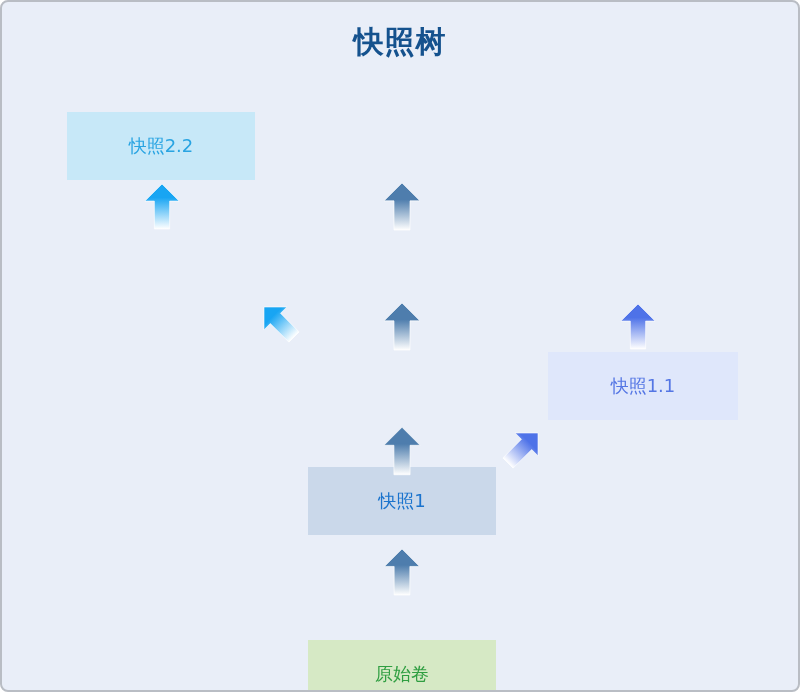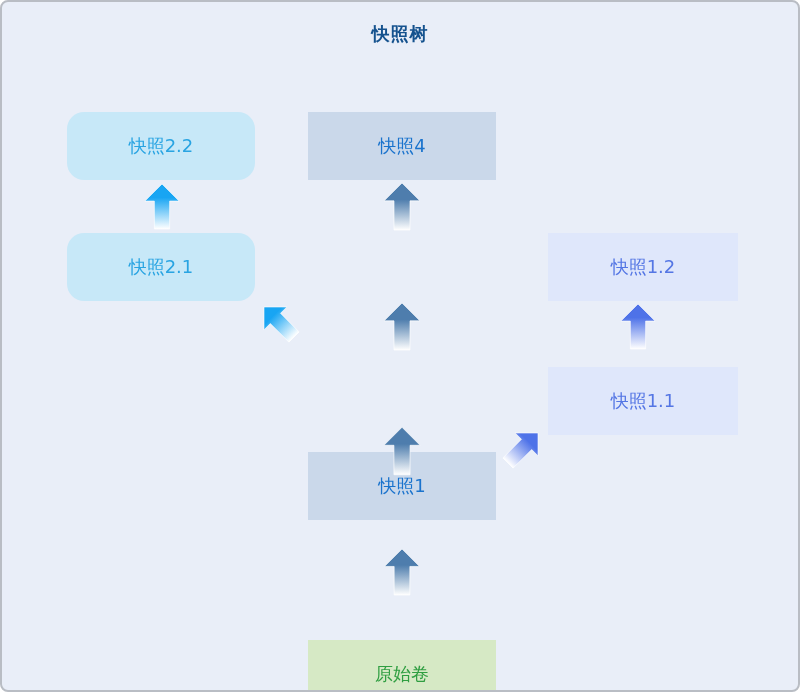--- a/index.html
+++ b/index.html
@@ -11,30 +11,30 @@
   }
   html,body{margin:0;padding:0;background:#fff;}
   body{font-family:"DejaVu Sans","Liberation Sans",sans-serif;}
   .frame{
     position:relative; width:800px; height:692px; box-sizing:border-box;
     border:2px solid var(--frame-border); border-radius:8px;
     background:var(--bg); overflow:hidden;
   }
   .title{
     position:absolute; left:0; top:20px; width:100%; margin:0;
-    text-align:center; font-size:18px; font-weight:bold; letter-spacing:1px;
+    text-align:center; font-size:30px; font-weight:bold; letter-spacing:1px;
     color:var(--title-text);
   }
   .node{
     position:absolute; width:188px; height:68px;
     display:flex; align-items:center; justify-content:center;
     font-size:18px;
   }
   .node.center{background:var(--node-center-bg); color:var(--node-center-text);}
-  .node.cyan{background:var(--node-cyan-bg); color:var(--node-cyan-text);border-radius:17px;}
+  .node.cyan{background:var(--node-cyan-bg); color:var(--node-cyan-text);}
   .node.lavender{background:var(--node-lavender-bg); color:var(--node-lavender-text); width:190px;}
   .node.green{background:var(--node-green-bg); color:var(--node-green-text);margin-top:44px;}
   .arrow{position:absolute;}
   .arrow svg{display:block;}
 </style>
 </head>
 <body>
 
 <div class="frame">
 
@@ -56,33 +56,24 @@
         <stop offset="1" stop-color="#ffffff"></stop>
       </linearGradient>
     </defs>
   </svg>
 
   <h1 class="title">快照树</h1>
 
   <div class="node cyan" style="left:65px;top:110px">
     <span>快照2.2</span>
   </div>
-  <div class="node center" style="left:306px;top:110px">
-    <span>快照4</span>
-  </div>
-  <div class="node cyan" style="left:65px;top:231px">
-    <span>快照2.1</span>
-  </div>
-  <div class="node lavender" style="left:546px;top:231px">
-    <span>快照1.2</span>
-  </div>
-  <div class="node lavender" style="left:546px;top:365px">
+  <div class="node lavender" style="left:546px;top:350px">
     <span>快照1.1</span>
   </div>
-  <div class="node center" style="left:306px;top:450px">
+  <div class="node center" style="left:306px;top:465px">
     <span>快照1</span>
   </div>
   <div class="node green" style="left:306px;top:594px">
     <span>原始卷</span>
   </div>
 
   <div class="arrow" style="left:381px;top:546px">
     <svg width="38" height="48" viewBox="0 0 40 52">
         <path d="M20 1 L39 20 L28.5 20 L28.5 51 L11.5 51 L11.5 20 L1 20 Z" fill="url(#gradSteel)" stroke="#ffffff" stroke-opacity="0.7" stroke-width="1"></path>
       </svg>

